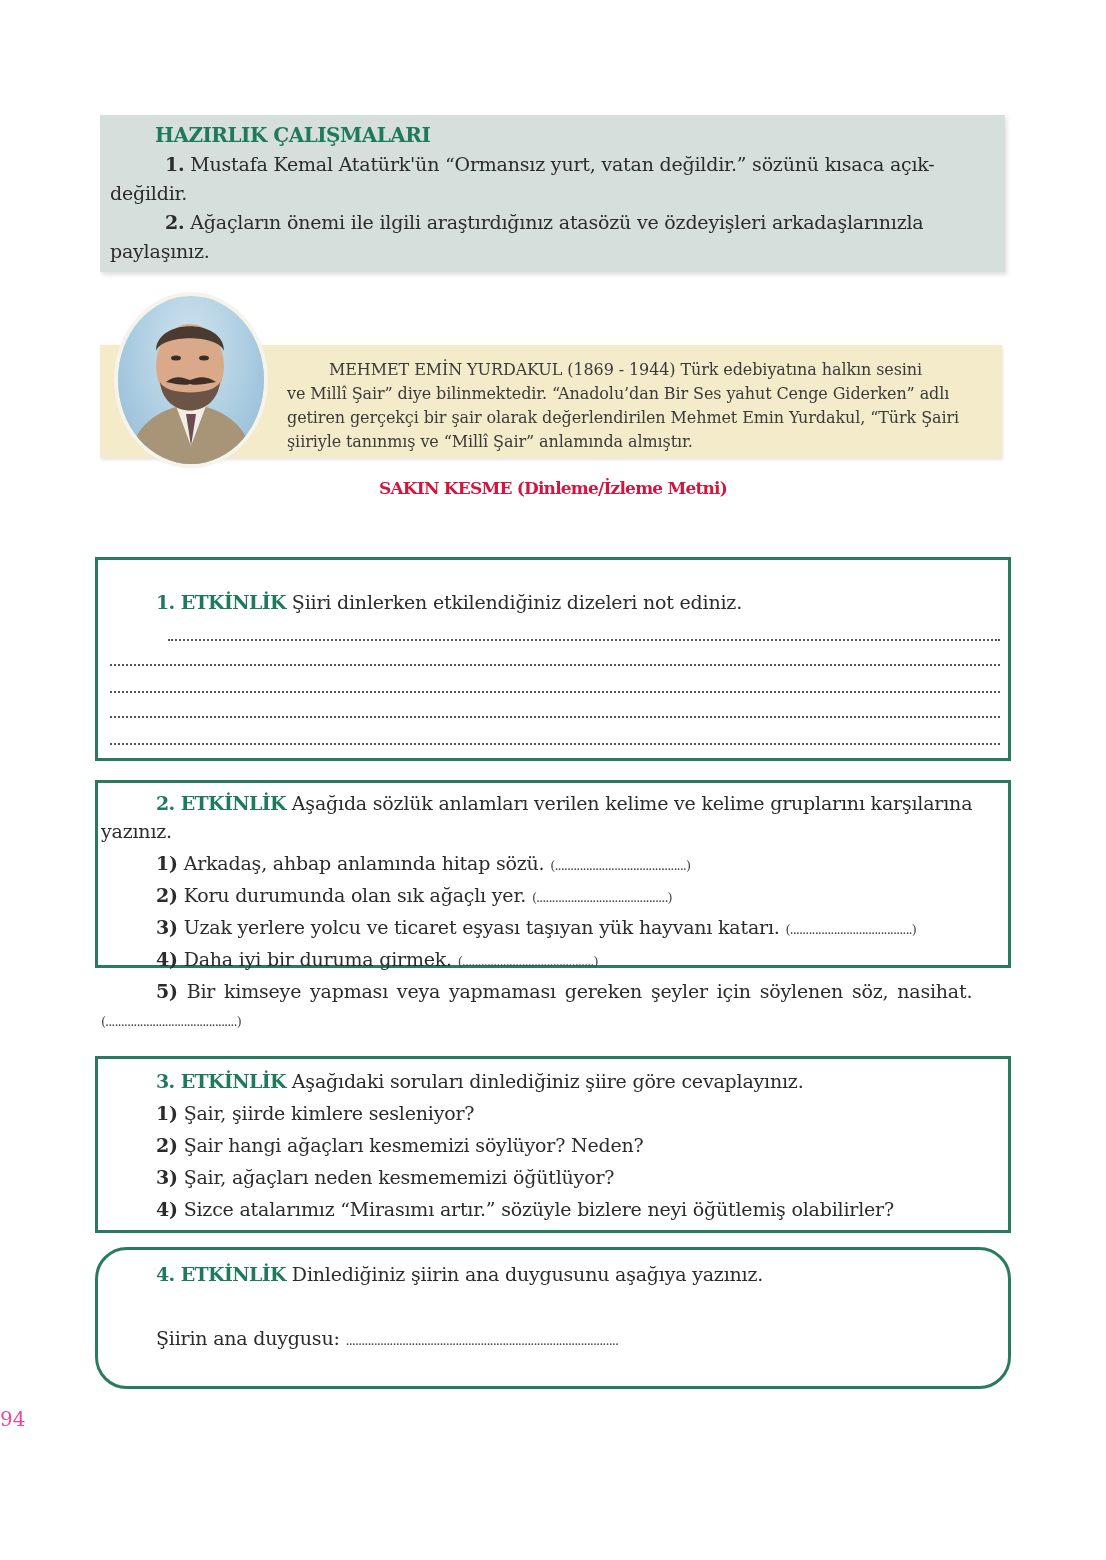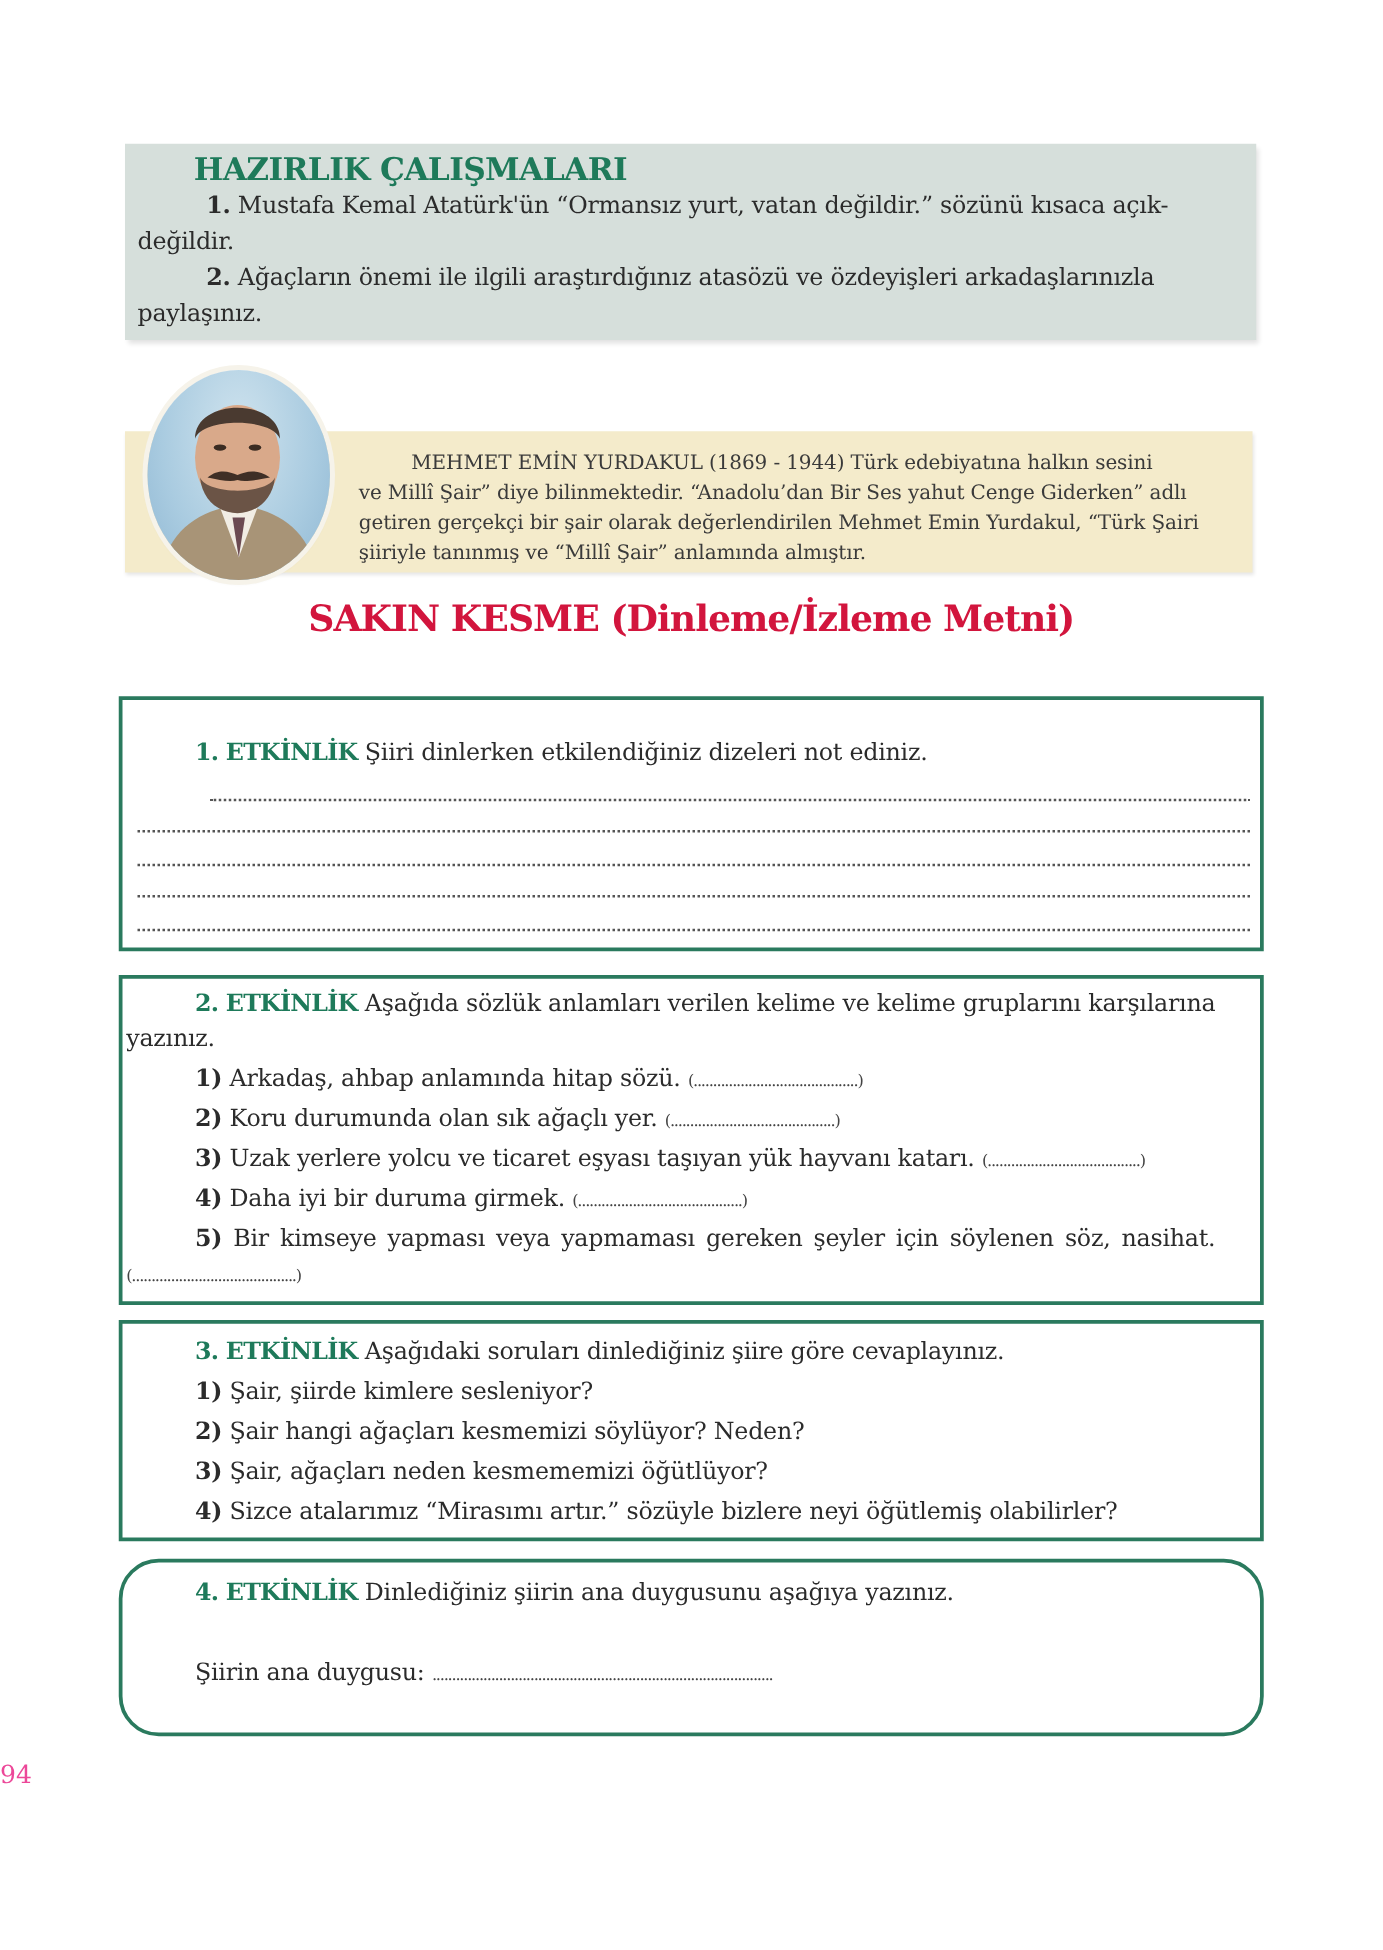--- a/index.html
+++ b/index.html
@@ -10,21 +10,21 @@
   }
   .abs { position: absolute; }
 
   
   .prep {
     left: 100px; top: 115px; width: 905px; height: 157px;
     background: #d6dfdb; box-shadow: 2px 3px 4px rgba(0,0,0,0.12);
     box-sizing: border-box; padding: 6px 12px 0 10px;
     font-size: 19px; line-height: 29px; letter-spacing: -0.2px;
   }
-  .prep-title { color: #1e7a5a; font-weight: bold; font-size: 25px; margin-left: 45px; letter-spacing: -0.5px; }
+  .prep-title { color: #1e7a5a; font-weight: bold; font-size: 20px; margin-left: 45px; letter-spacing: -0.5px; }
   .prep p { margin: 0; text-align: justify; }
   .indent { text-indent: 55px; }
   .num { font-weight: bold; }
 
   
   .bio-band {
     left: 100px; top: 345px; width: 902px; height: 113px;
     background: #f4ebcb; box-shadow: 1px 2px 3px rgba(0,0,0,0.10);
   }
   .bio-text {
@@ -35,21 +35,21 @@
   .bio-text .ti { text-indent: 42px; }
   .portrait {
     left: 118px; top: 296px; width: 146px; height: 168px; border-radius: 50%;
     background: radial-gradient(ellipse at 50% 30%, #cfe3ee 0%, #a9cbe0 60%, #8fb7d3 100%);
     overflow: hidden; box-shadow: 0 0 0 4px #f6f3ea, 0 1px 4px rgba(0,0,0,0.25);
   }
 
   
   .section-title {
     left: 0; width: 1106px; top: 478px; text-align: center;
-    color: #d2153d; font-weight: bold; font-size: 29px; letter-spacing: -0.8px;
+    color: #d2153d; font-weight: bold; font-size: 17px; letter-spacing: -0.8px;
   }
 
   
   .act {
     left: 95px; width: 916px; box-sizing: border-box;
     border: 3px solid #2a7a5e; background: #ffffff;
     font-size: 19px; line-height: 32px; letter-spacing: -0.2px;
   }
   .act-label { color: #1e7a5a; font-weight: bold; letter-spacing: -0.6px; }
   .act .row { position: absolute; white-space: nowrap; }
@@ -98,21 +98,21 @@
     <span class="act-label">1. ETKİNLİK</span>
     <span>Şiiri dinlerken etkilendiğiniz dizeleri not ediniz.</span>
   </div>
   <div class="dots" style="left:70px; right:8px; top:79px;"></div>
   <div class="dots" style="left:12px; right:8px; top:104px;"></div>
   <div class="dots" style="left:12px; right:8px; top:131px;"></div>
   <div class="dots" style="left:12px; right:8px; top:156px;"></div>
   <div class="dots" style="left:12px; right:8px; top:183px;"></div>
 </div>
 
-<div class="abs act" style="top:780px; height:264px;">
+<div class="abs act" style="top:780px; height:188px;">
   <div class="row" style="left:58px; top:4px;">
     <span class="act-label">2. ETKİNLİK</span>
     <span>Aşağıda sözlük anlamları verilen kelime ve kelime gruplarını karşılarına</span>
   </div>
   <div class="row" style="left:3px; top:32px;">yazınız.</div>
   <div class="row" style="left:58px; top:64px;">
     <span class="num">1)</span>
     <span>Arkadaş, ahbap anlamında hitap sözü.</span>
     <span class="blank">(..........................................)</span>
   </div>

